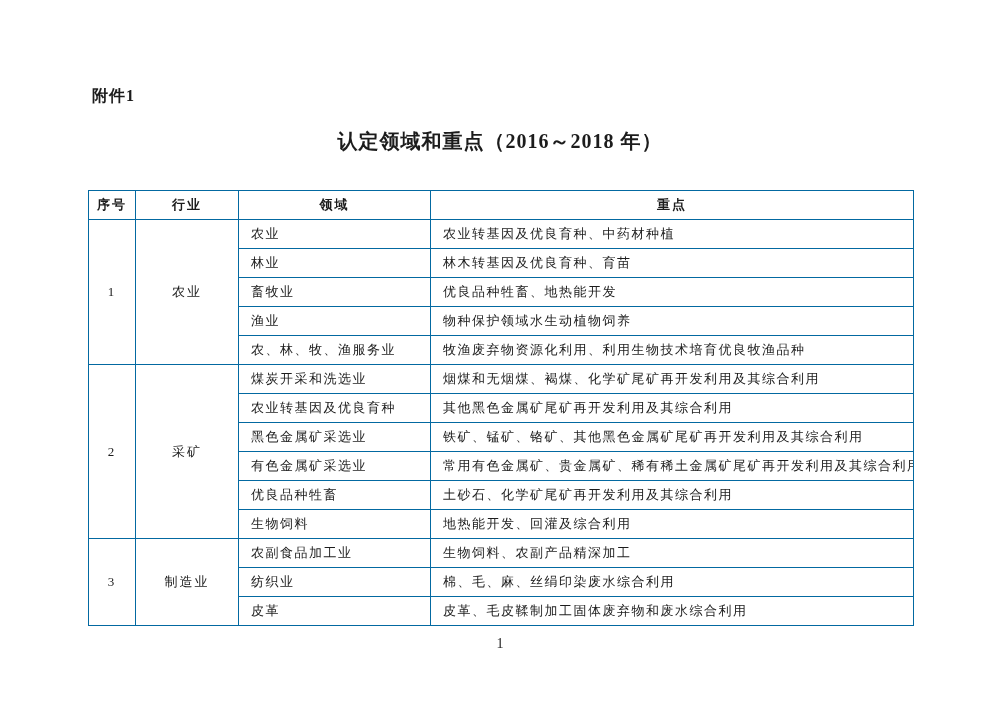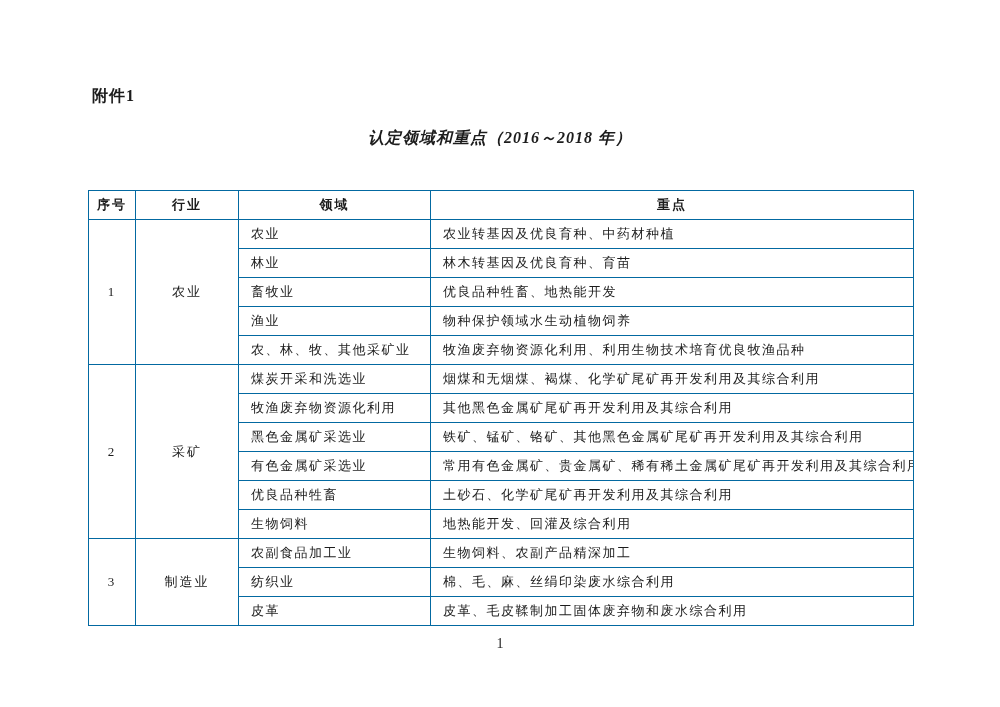--- a/index.html
+++ b/index.html
@@ -25,24 +25,23 @@
     font-weight: bold;
     letter-spacing: 1px;
   }
   .title {
     position: absolute;
     left: 0;
     right: 0;
     top: 128px;
     margin: 0;
     text-align: center;
-    font-size: 16px;
+    font-size: 20px;
     font-weight: bold;
     letter-spacing: 1px;
-    font-style: italic;
   }
   table.doc-table {
     position: absolute;
     left: 88px;
     top: 190px;
     width: 825px;
     border-collapse: collapse;
     table-layout: fixed;
     font-size: 13px;
   }
@@ -114,32 +113,32 @@
       </tr>
       <tr>
         <td>畜牧业</td>
         <td>优良品种牲畜、地热能开发</td>
       </tr>
       <tr>
         <td>渔业</td>
         <td>物种保护领域水生动植物饲养</td>
       </tr>
       <tr>
-        <td>农、林、牧、其他采矿业</td>
+        <td>农、林、牧、渔服务业</td>
         <td>牧渔废弃物资源化利用、利用生物技术培育优良牧渔品种</td>
       </tr>
 
       <tr>
         <td class="center" rowspan="6">2</td>
         <td class="center" rowspan="6">采矿</td>
         <td>煤炭开采和洗选业</td>
         <td>烟煤和无烟煤、褐煤、化学矿尾矿再开发利用及其综合利用</td>
       </tr>
       <tr>
-        <td>牧渔废弃物资源化利用</td>
+        <td>农业转基因及优良育种</td>
         <td>其他黑色金属矿尾矿再开发利用及其综合利用</td>
       </tr>
       <tr>
         <td>黑色金属矿采选业</td>
         <td>铁矿、锰矿、铬矿、其他黑色金属矿尾矿再开发利用及其综合利用</td>
       </tr>
       <tr>
         <td>有色金属矿采选业</td>
         <td>常用有色金属矿、贵金属矿、稀有稀土金属矿尾矿再开发利用及其综合利用</td>
       </tr>

